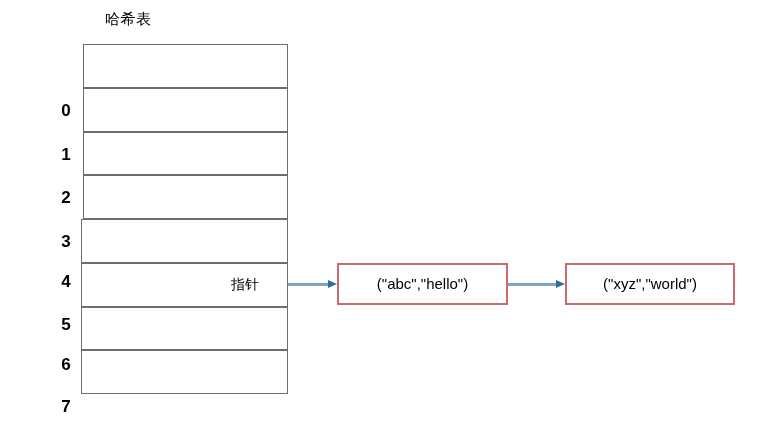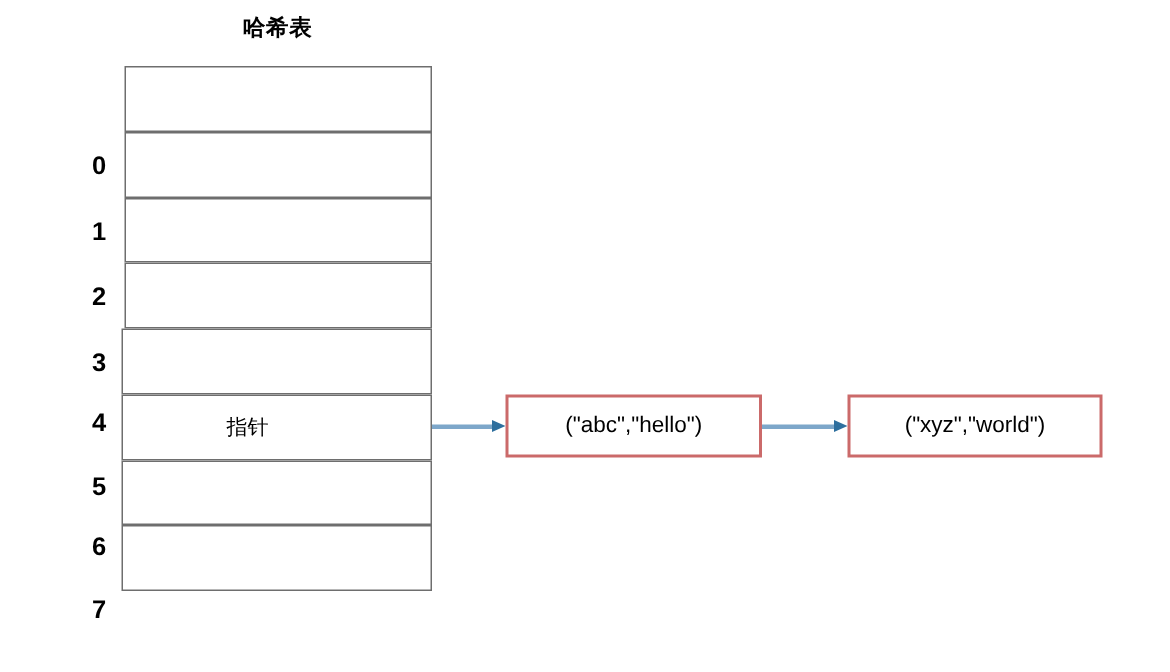--- a/index.html
+++ b/index.html
@@ -23,23 +23,23 @@
     width: 780px;
     height: 448px;
   }
 
   
   .diagram-title {
     position: absolute;
     left: 105px;
     top: 9px;
     width: 160px;
-    text-align: center;
+    text-align: left;
     font-size: 15px;
-    font-weight: bold;
+    font-weight: normal;
     letter-spacing: 0.5px;
     line-height: 20px;
     white-space: nowrap;
   }
 
   
   .hash-table {
     position: absolute;
     left: 83px;
     top: 44px;
@@ -65,23 +65,23 @@
     left: -28px;
     width: 22px;
     text-align: center;
     font-size: 17px;
     font-weight: bold;
     line-height: 20px;
     color: #000000;
   }
   .bucket-content {
     position: absolute;
-    left: 0;
+    left: 12px;
     width: 164px;
-    text-align: center;
+    text-align: right;
     font-size: 14px;
     line-height: 20px;
     color: #000000;
     white-space: nowrap;
   }
 
   
   .node-box {
     position: absolute;
     top: 263px;

